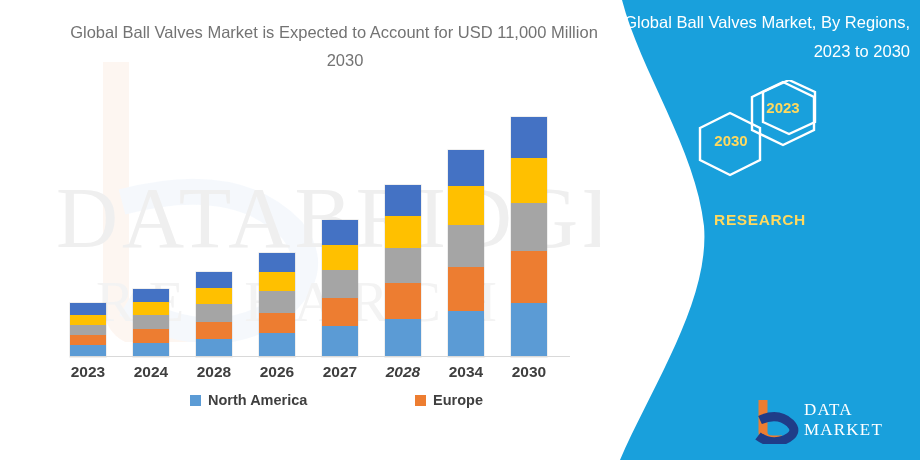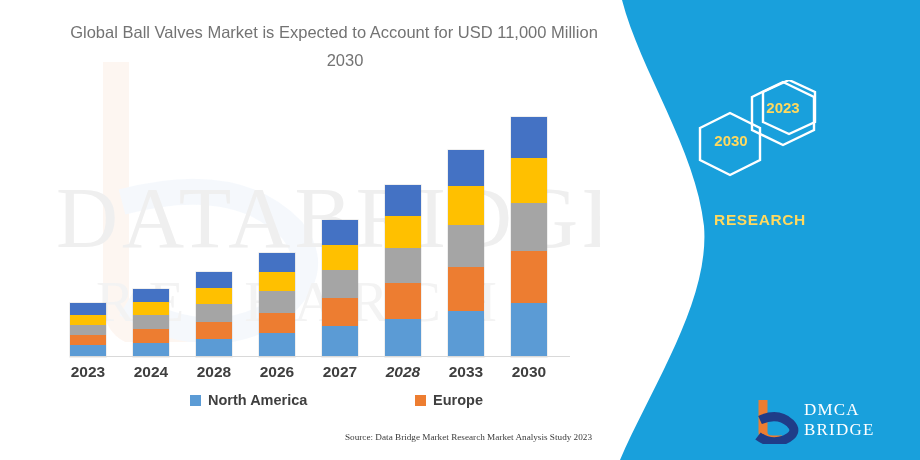--- a/index.html
+++ b/index.html
@@ -202,62 +202,62 @@
       </div>
     <div class="axis-line"></div>
 
     <div class="xlabels" id="xlabels">
         <div class="xlab" style="left: -12px;">2023</div>
         <div class="xlab" style="left: 51px;">2024</div>
         <div class="xlab" style="left: 114px;">2028</div>
         <div class="xlab" style="left: 177px;">2026</div>
         <div class="xlab" style="left: 240px;">2027</div>
         <div class="xlab" style="left: 303px; font-style: italic;">2028</div>
-        <div class="xlab" style="left: 366px;">2033</div>
+        <div class="xlab" style="left: 366px;">2034</div>
         <div class="xlab" style="left: 429px;">2030</div>
       </div>
 
     <div class="legend" id="legend">
         <div class="lg-item" style="left: 120px;">
           <span class="lg-swatch" style="background: rgb(91, 155, 213);"></span>
           <span class="lg-label">North America</span>
         </div>
         <div class="lg-item" style="left: 345px;">
           <span class="lg-swatch" style="background: rgb(237, 125, 49);"></span>
           <span class="lg-label">Europe</span>
         </div>
       </div>
 
     <div class="footer">
-      <span class="foot-right">Source: Data Bridge Market Research  Market Analysis Study 2023</span>
     </div>
   </div>
 
   <div class="blue-panel">
 
     <svg class="panel-curve" viewBox="0 0 130 460" preserveAspectRatio="none">
       <path d="M0,0 L22,0 C40,70 96,150 104,226 C110,300 52,386 20,460 L0,460 Z" fill="#ffffff"></path>
     </svg>
 
+    <div class="panel-title">Global Ball Valves Market, By Regions, 2023 to 2030</div>
 
     <div class="hexes">
       <svg width="320" height="120" viewBox="0 0 320 120">
         <polygon points="163,12 189,0 215,12 215,42 189,54 163,42" fill="none" stroke="#ffffff" stroke-width="2.4" transform="translate(0,0) scale(1.0)"></polygon>
         <polygon points="100,48 130,33 160,48 160,80 130,95 100,80" fill="none" stroke="#ffffff" stroke-width="2.4"></polygon>
         <polygon points="152,17 183,2 214,17 214,50 183,65 152,50" fill="none" stroke="#ffffff" stroke-width="2.4"></polygon>
       </svg>
       <div class="hex-label" style="left:96px;top:52px;">2030</div>
       <div class="hex-label" style="left:148px;top:19px;">2023</div>
     </div>
 
     <div class="brand-lines">
       <div>RESEARCH</div>
     </div>
 
     <div class="logo">
       <svg width="50" height="46" viewBox="0 0 50 46">
         <path d="M11 2 L11 34 Q11 42 21 42 L30 42" fill="none" stroke="#ED7D31" stroke-width="9"></path>
         <path d="M8 22 Q26 14 38 25 Q48 35 32 42 Q18 47 6 38" fill="none" stroke="#1F3C88" stroke-width="9"></path>
       </svg>
-      <div class="logo-text">DMCA BRIDGE</div>
+      <div class="logo-text">DATA MARKET</div>
     </div>
   </div>
 </div>
 
 </body></html>

